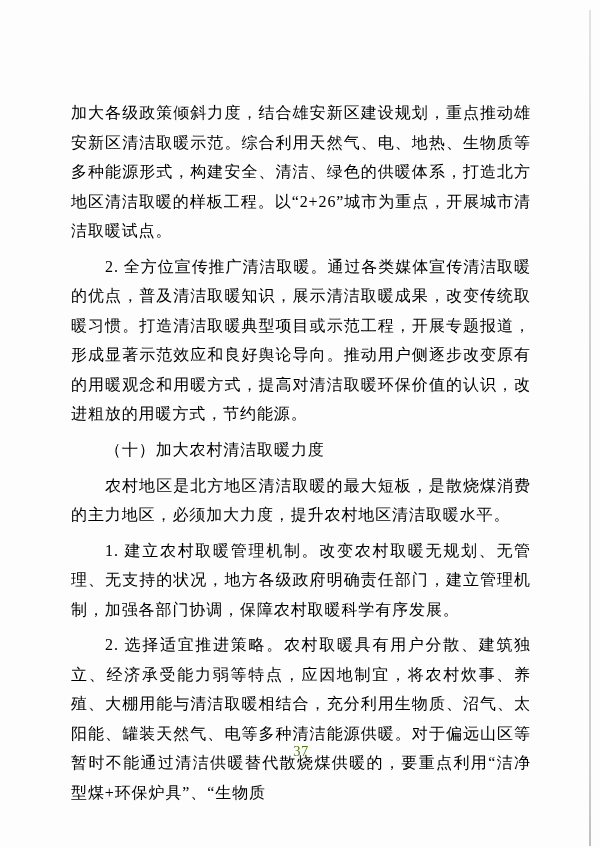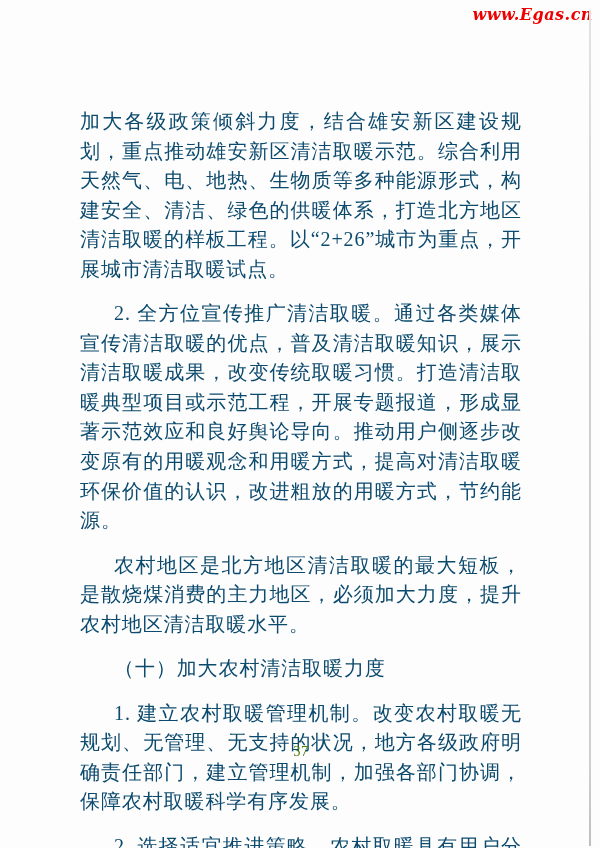--- a/index.html
+++ b/index.html
@@ -36,55 +36,54 @@
     height: 836px;
     background: linear-gradient(#e3e3e3, #cfcfcf 40%, #cfcfcf 90%, #bfbfbf);
   }
   .text-block {
     position: absolute;
     top: 92px;
     left: 65px;
     width: 472px;
   }
   .para {
-    margin: 15px;
-    font-size: 20px;
+    margin: 6px;
+    font-size: 16px;
     letter-spacing: 0.9px;
     line-height: 29.55px;
     text-align: justify;
     text-align-last: left;
-    color: #0c4a6e;
+    color: #000000;
   }
   .indent {
     text-indent: 34px;
   }
   .page-number {
     position: absolute;
     top: 743px;
     left: 65px;
     width: 472px;
     text-align: center;
     font-size: 14.5px;
     color: #4d7c0f;
     letter-spacing: 0.5px;
   }
 </style>
 </head>
 <body>
 
 <div class="page">
 
-  <div class="watermark">www.Egas.cn</div>
 
   <div class="scan-edge-line"></div>
 
   <div class="text-block">
     <p class="para">加大各级政策倾斜力度，结合雄安新区建设规划，重点推动雄安新区清洁取暖示范。综合利用天然气、电、地热、生物质等多种能源形式，构建安全、清洁、绿色的供暖体系，打造北方地区清洁取暖的样板工程。以“2+26”城市为重点，开展城市清洁取暖试点。</p>
     <p class="para indent">2. 全方位宣传推广清洁取暖。通过各类媒体宣传清洁取暖的优点，普及清洁取暖知识，展示清洁取暖成果，改变传统取暖习惯。打造清洁取暖典型项目或示范工程，开展专题报道，形成显著示范效应和良好舆论导向。推动用户侧逐步改变原有的用暖观念和用暖方式，提高对清洁取暖环保价值的认识，改进粗放的用暖方式，节约能源。</p>
+    <p class="para indent">（十）加大农村清洁取暖力度</p>
     <p class="para indent">农村地区是北方地区清洁取暖的最大短板，是散烧煤消费的主力地区，必须加大力度，提升农村地区清洁取暖水平。</p>
-    <p class="para indent">（十）加大农村清洁取暖力度</p>
     <p class="para indent">1. 建立农村取暖管理机制。改变农村取暖无规划、无管理、无支持的状况，地方各级政府明确责任部门，建立管理机制，加强各部门协调，保障农村取暖科学有序发展。</p>
     <p class="para indent">2. 选择适宜推进策略。农村取暖具有用户分散、建筑独立、经济承受能力弱等特点，应因地制宜，将农村炊事、养殖、大棚用能与清洁取暖相结合，充分利用生物质、沼气、太阳能、罐装天然气、电等多种清洁能源供暖。对于偏远山区等暂时不能通过清洁供暖替代散烧煤供暖的，要重点利用“洁净型煤+环保炉具”、“生物质</p>
   </div>
 
   <div class="page-number">37</div>
 
 </div>
 
 </body></html>

